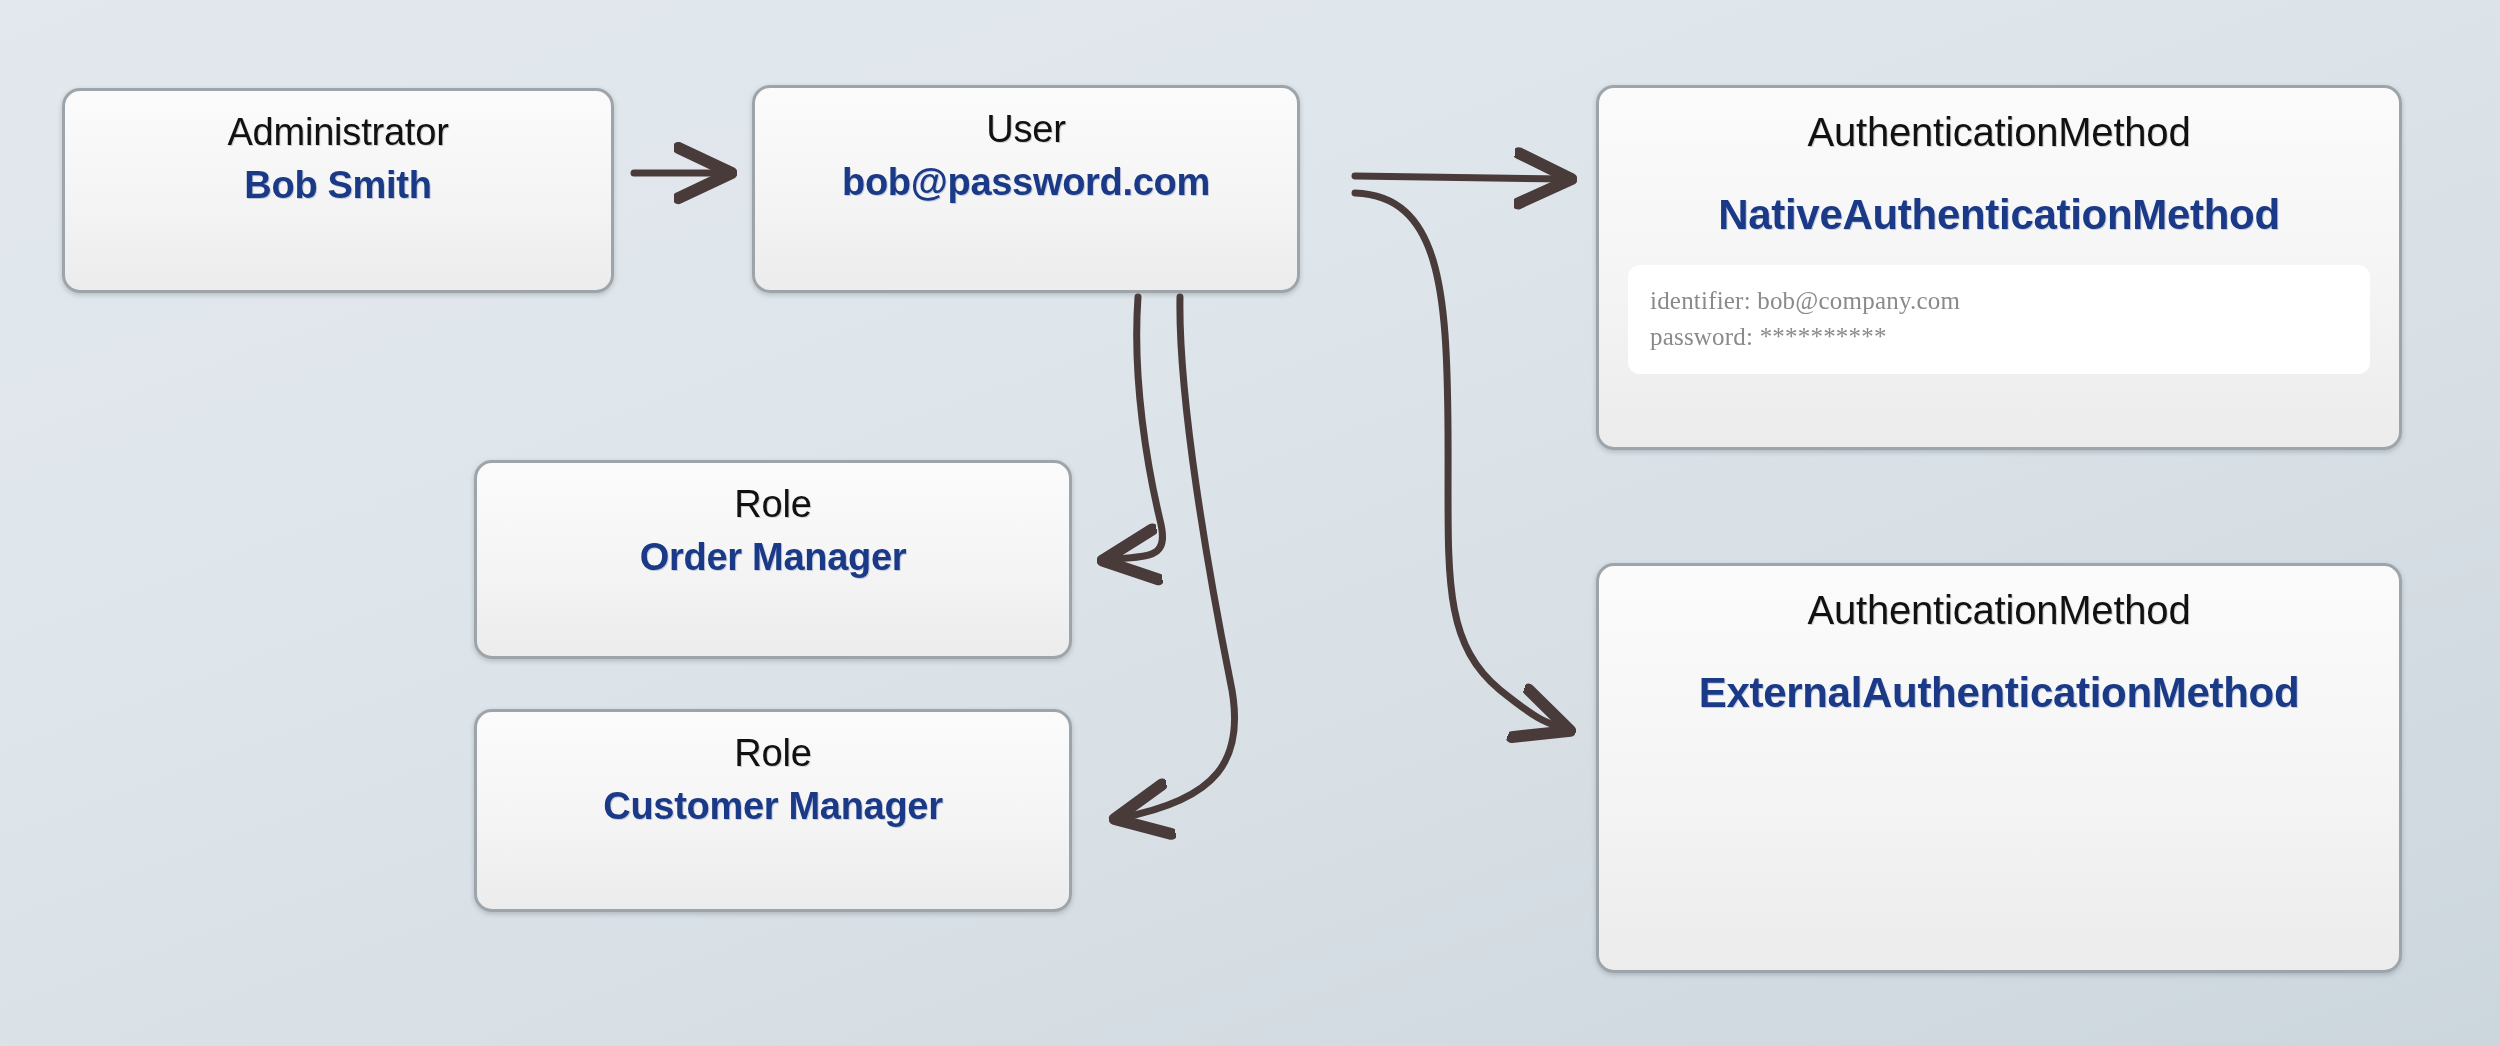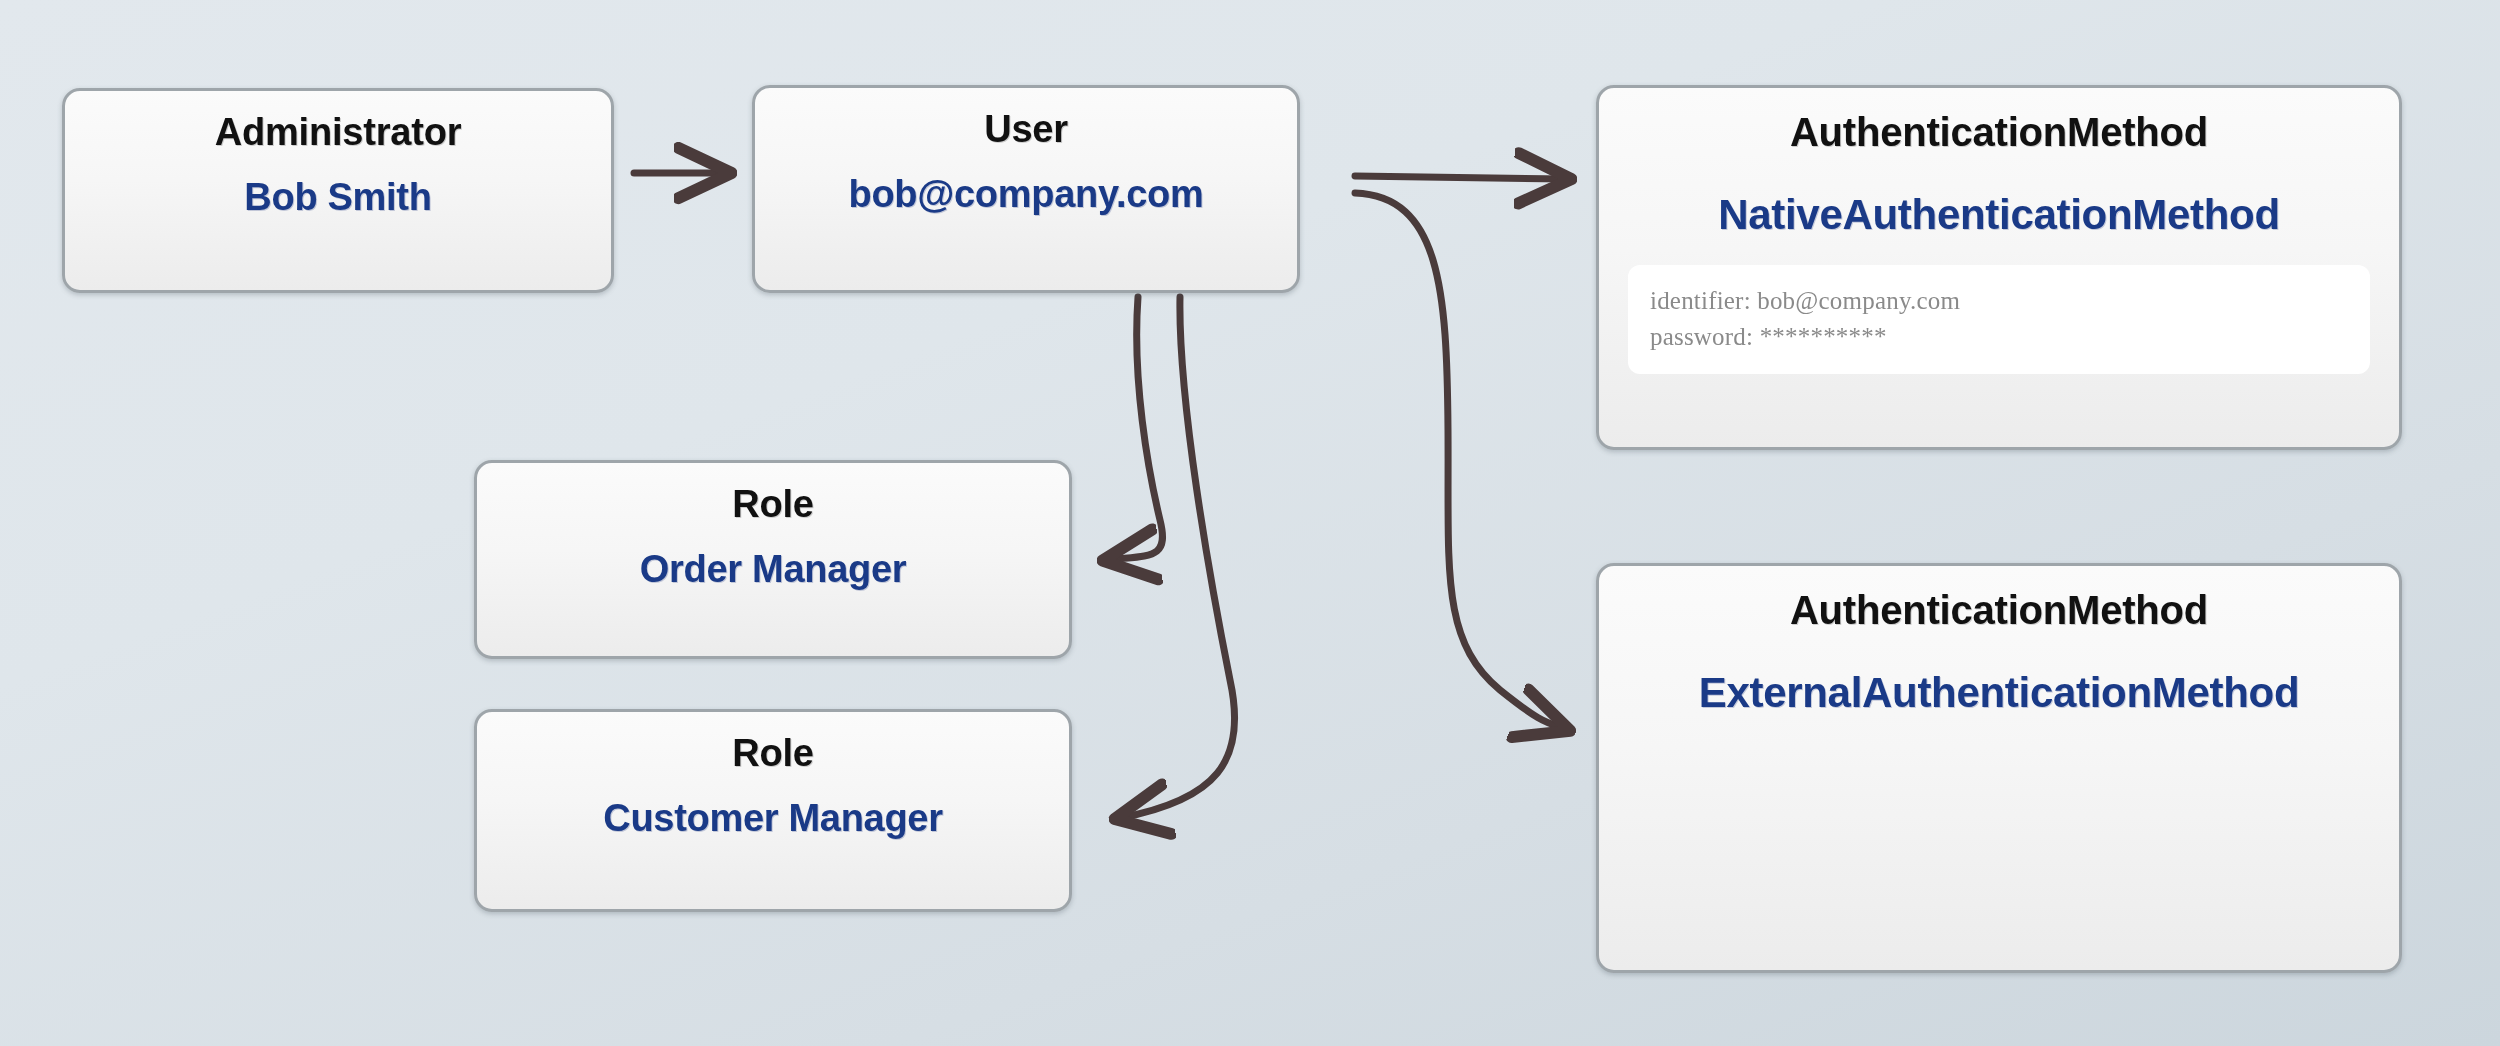--- a/index.html
+++ b/index.html
@@ -36,38 +36,38 @@
     border: 3px solid #9ea5aa;
     border-radius: 18px;
     background: linear-gradient(180deg, #fbfbfb 0%, #f6f6f6 45%, #ececec 100%);
     box-shadow: 0 2px 5px rgba(80, 92, 102, 0.30);
     display: flex;
     flex-direction: column;
     align-items: center;
   }
   .node-title {
     color: #111111;
-    font-weight: bold;
+    font-weight: normal;
     text-align: left;
     letter-spacing: -0.2px;
     text-shadow: 1px 1px 0 rgba(0,0,0,0.18);
     white-space: nowrap;
   }
   .node-value {
     color: #1a3a87;
     font-weight: bold;
     text-align: center;
     letter-spacing: -0.3px;
     text-shadow: 1px 1px 0 rgba(20,40,120,0.22);
     white-space: nowrap;
   }
 
   
   .node.simple .node-title { font-size: 38px; margin-top: 20px; }
-  .node.simple .node-value { font-size: 38px; margin-top: 22px; }
+  .node.simple .node-value { font-size: 38px; margin-top: 10px; }
 
   
   .node.auth .node-title { font-size: 40px; margin-top: 22px; }
   .node.auth .node-value { font-size: 42px; margin-top: 36px; }
 
   .details {
     margin-top: 26px;
     width: calc(100% - 58px);
     background: #ffffff;
     border-radius: 12px;
@@ -118,21 +118,21 @@
              C 1248,762 1215,800 1120,818" fill="none" stroke="#4a3b3b" stroke-width="7" stroke-linecap="round" marker-end="url(#arrowhead)"></path>
   </svg>
 
   <div class="node simple" id="node-administrator">
     <div class="node-title">Administrator</div>
     <div class="node-value">Bob Smith</div>
   </div>
 
   <div class="node simple" id="node-user">
     <div class="node-title">User</div>
-    <div class="node-value">bob@company.com</div>
+    <div class="node-value">bob@password.com</div>
   </div>
 
   <div class="node simple" id="node-role-order">
     <div class="node-title">Role</div>
     <div class="node-value">Order Manager</div>
   </div>
 
   <div class="node simple" id="node-role-customer">
     <div class="node-title">Role</div>
     <div class="node-value">Customer Manager</div>

